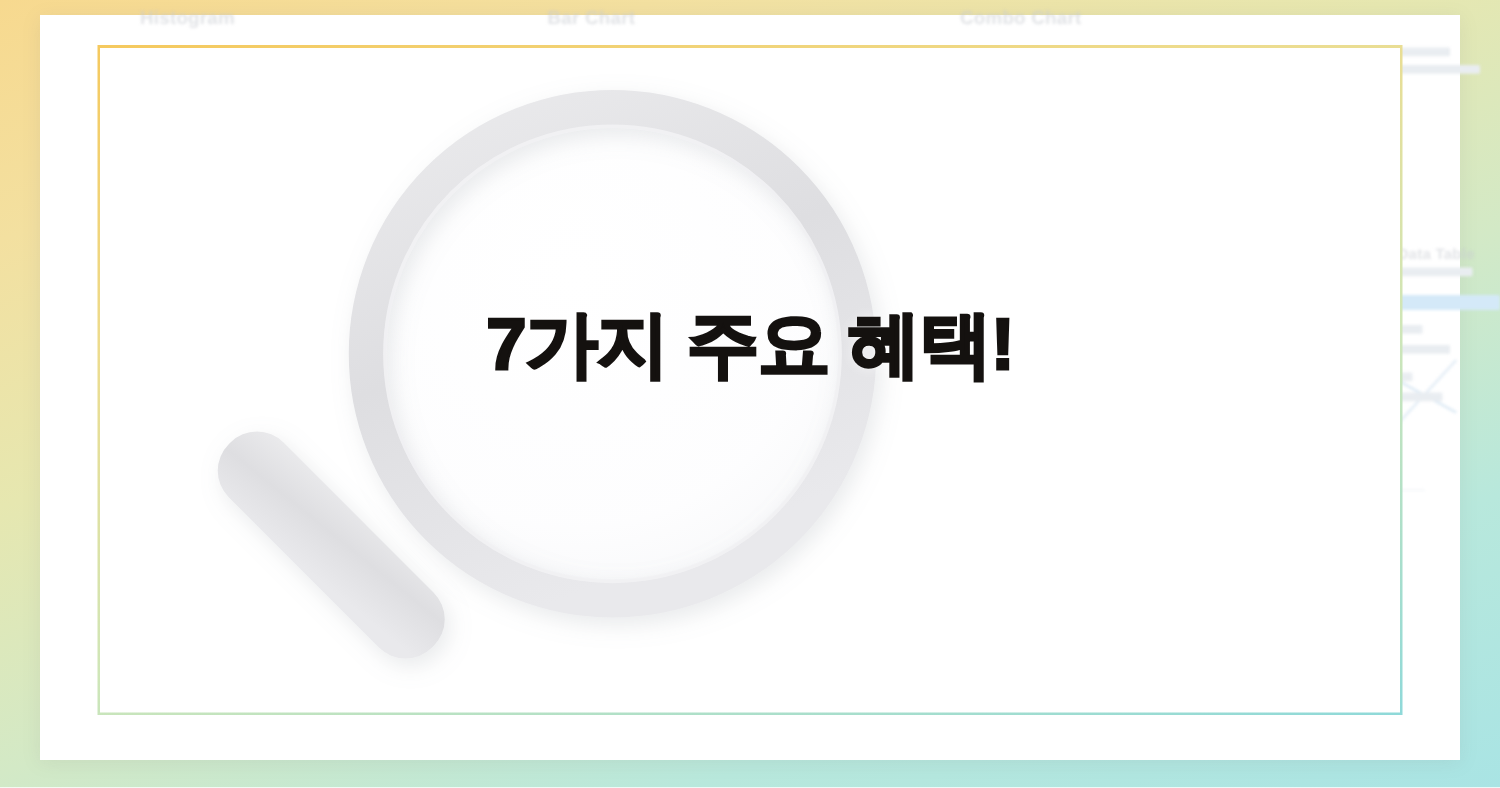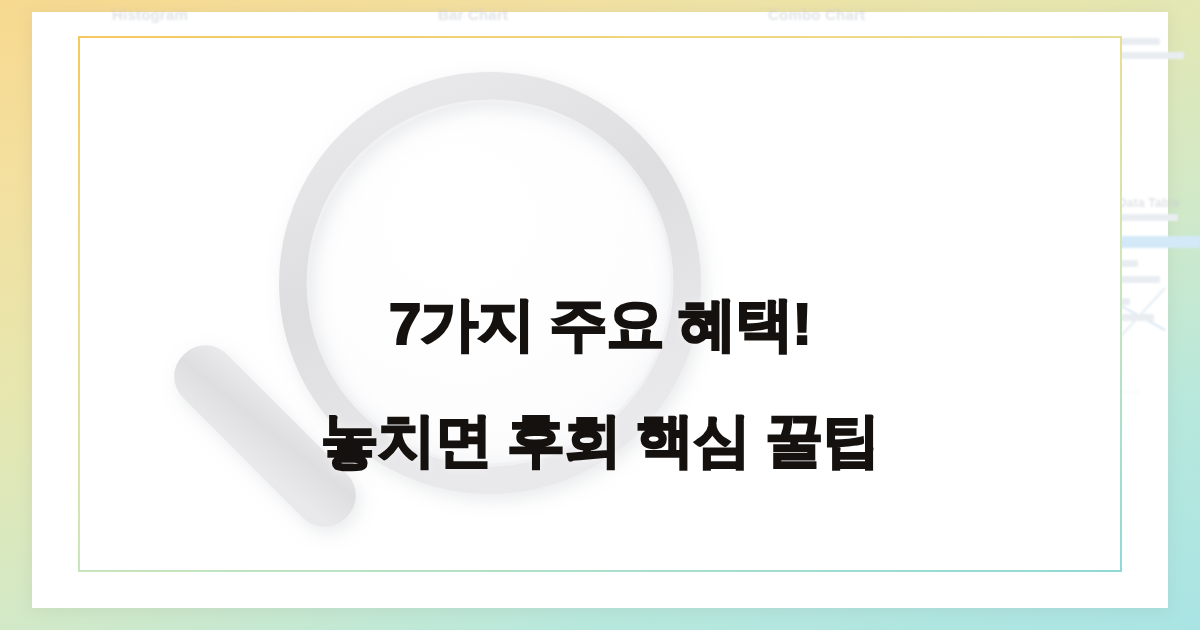--- a/index.html
+++ b/index.html
@@ -67,21 +67,21 @@
 
   
   #title{
     position:absolute;left:0;right:0;top:242px;text-align:center;
     font-family:"Liberation Sans","DejaVu Sans",sans-serif;
     font-weight:700;font-size:58px;line-height:1.17;
     color:#14110f;letter-spacing:-1px;
     text-shadow:0 0 3px rgba(255,255,255,.95),0 0 10px rgba(255,255,255,.8);
     -webkit-text-stroke:2.2px #14110f;
   }
-  #title .ln{display:block;margin-top:48px;}
+  #title .ln{display:block;}
 </style>
 </head>
 <body>
 
 <div id="poster">
 
   <div id="card"></div>
 
   <div id="dash">
 
@@ -208,16 +208,15 @@
     </g>
 
     <circle cx="490" cy="283" r="196" fill="url(#lensGrad)"></circle>
 
     <circle cx="490" cy="283" r="196" fill="none" stroke="url(#rimGrad)" stroke-width="30" filter="url(#softShadow)"></circle>
     <circle cx="490" cy="283" r="182" fill="none" stroke="#f2f2f4" stroke-width="3" opacity=".9"></circle>
   </svg>
 
   <div id="title">
     <span class="ln">7가지 주요 혜택!</span>
-    <span class="ln">놓치면 후회 핵심 꿀팁</span>
   </div>
 
 </div>
 
 </body></html>

